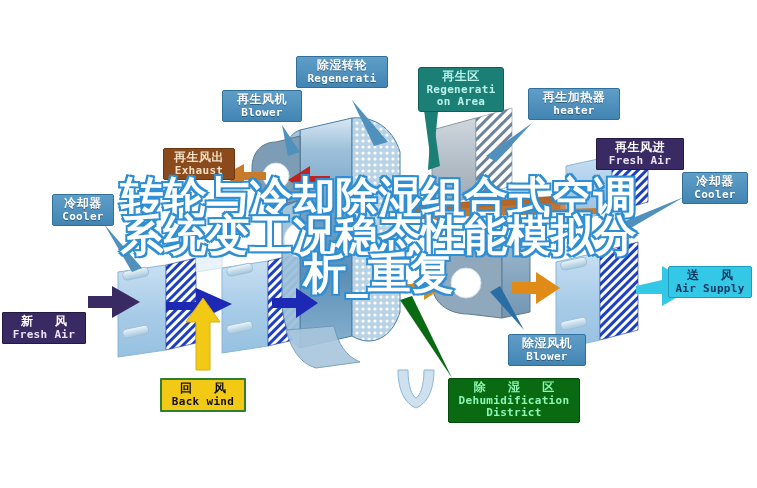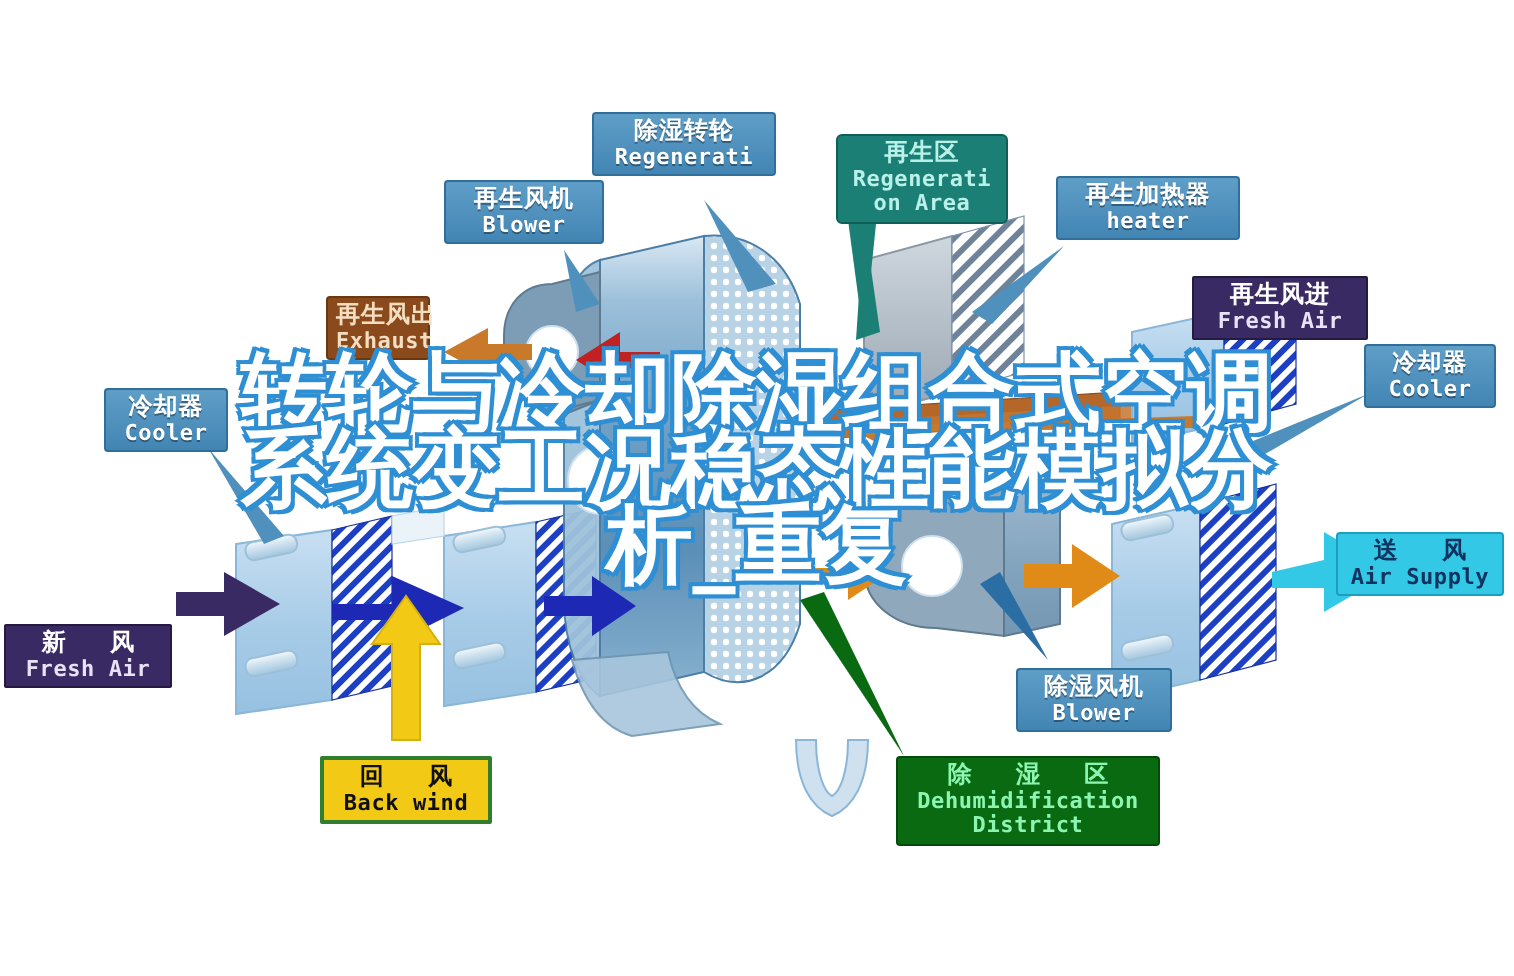--- a/index.html
+++ b/index.html
@@ -320,21 +320,21 @@
   <div class="label sty-purple" style="left:596px;top:138px;width:88px;">
     <span class="cn">再生风进</span>
     <span class="en">Fresh Air</span>
   </div>
 
   <div class="label sty-blue" style="left:682px;top:172px;width:66px;">
     <span class="cn">冷却器</span>
     <span class="en">Cooler</span>
   </div>
 
-  <div class="label sty-brown" style="left:163px;top:148px;width:52px;">
+  <div class="label sty-brown" style="left:163px;top:148px;width:72px;">
     <span class="cn">再生风出</span>
     <span class="en">Exhaust</span>
   </div>
 
   <div class="label sty-blue" style="left:52px;top:194px;width:62px;">
     <span class="cn">冷却器</span>
     <span class="en">Cooler</span>
   </div>
 
   <div class="label sty-purple wide" style="left:2px;top:280px;width:84px;margin-top:32px;">

